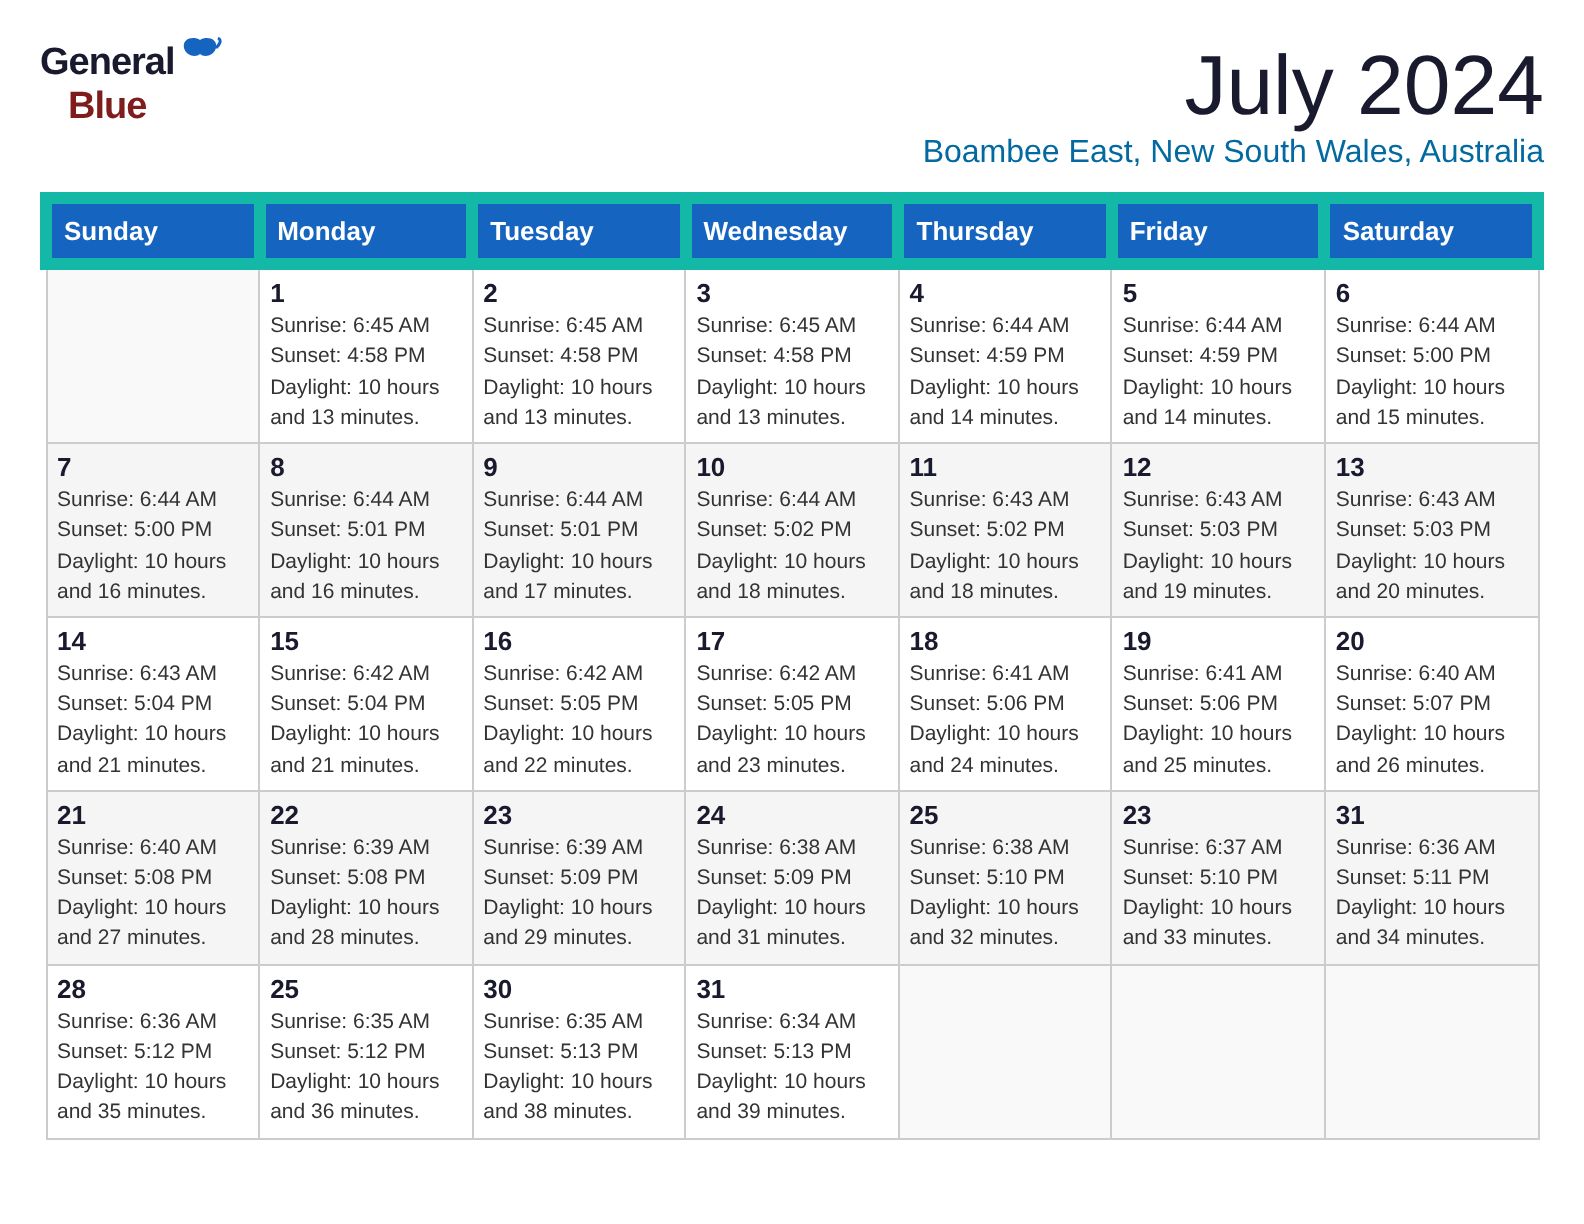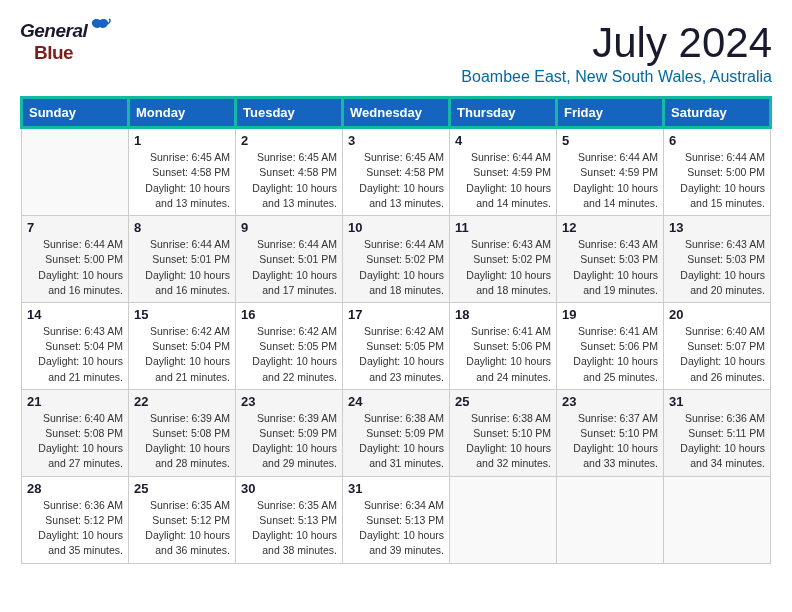--- a/index.html
+++ b/index.html
@@ -41,21 +41,21 @@
       margin-top: 10px;
       font-size: 11px;
     }
     thead th {
       background-color: #1565c0;
       color: #fff;
       text-align: left;
       padding: 6px 6px;
       font-size: 13px;
       font-weight: bold;
-      border: 3px solid #14b8a6;
+      border: 6px solid #14b8a6;
     }
     tbody td {
       border: 1px solid #ccc;
       vertical-align: top;
       padding: 4px 5px;
       width: calc(100% / 7);
       height: 80px;
       background: #fff;
     }
     tbody tr:nth-child(even) td {
@@ -65,35 +65,33 @@
       font-weight: bold;
       font-size: 13px;
       color: #1a1a2e;
       display: block;
       margin-bottom: 2px;
     }
     .day-info {
       font-size: 10.5px;
       color: #333;
       line-height: 1.45;
-      text-align: right;
     }
     .empty-cell {
       background: #f9f9f9;
     }
     .logo-row {
       display: flex;
       align-items: center;
     }
     .logo-text-general {
       font-size: 19px;
       font-weight: 900;
       color: #1a1a2e;
       letter-spacing: -0.5px;
-      font-style: italic;
     }
     .logo-text-blue {
       font-size: 19px;
       font-weight: 900;
       color: #7f1d1d;
       letter-spacing: -0.5px;
       margin-left: 14px;
     }
     .logo-bird {
       margin-left: 2px;

